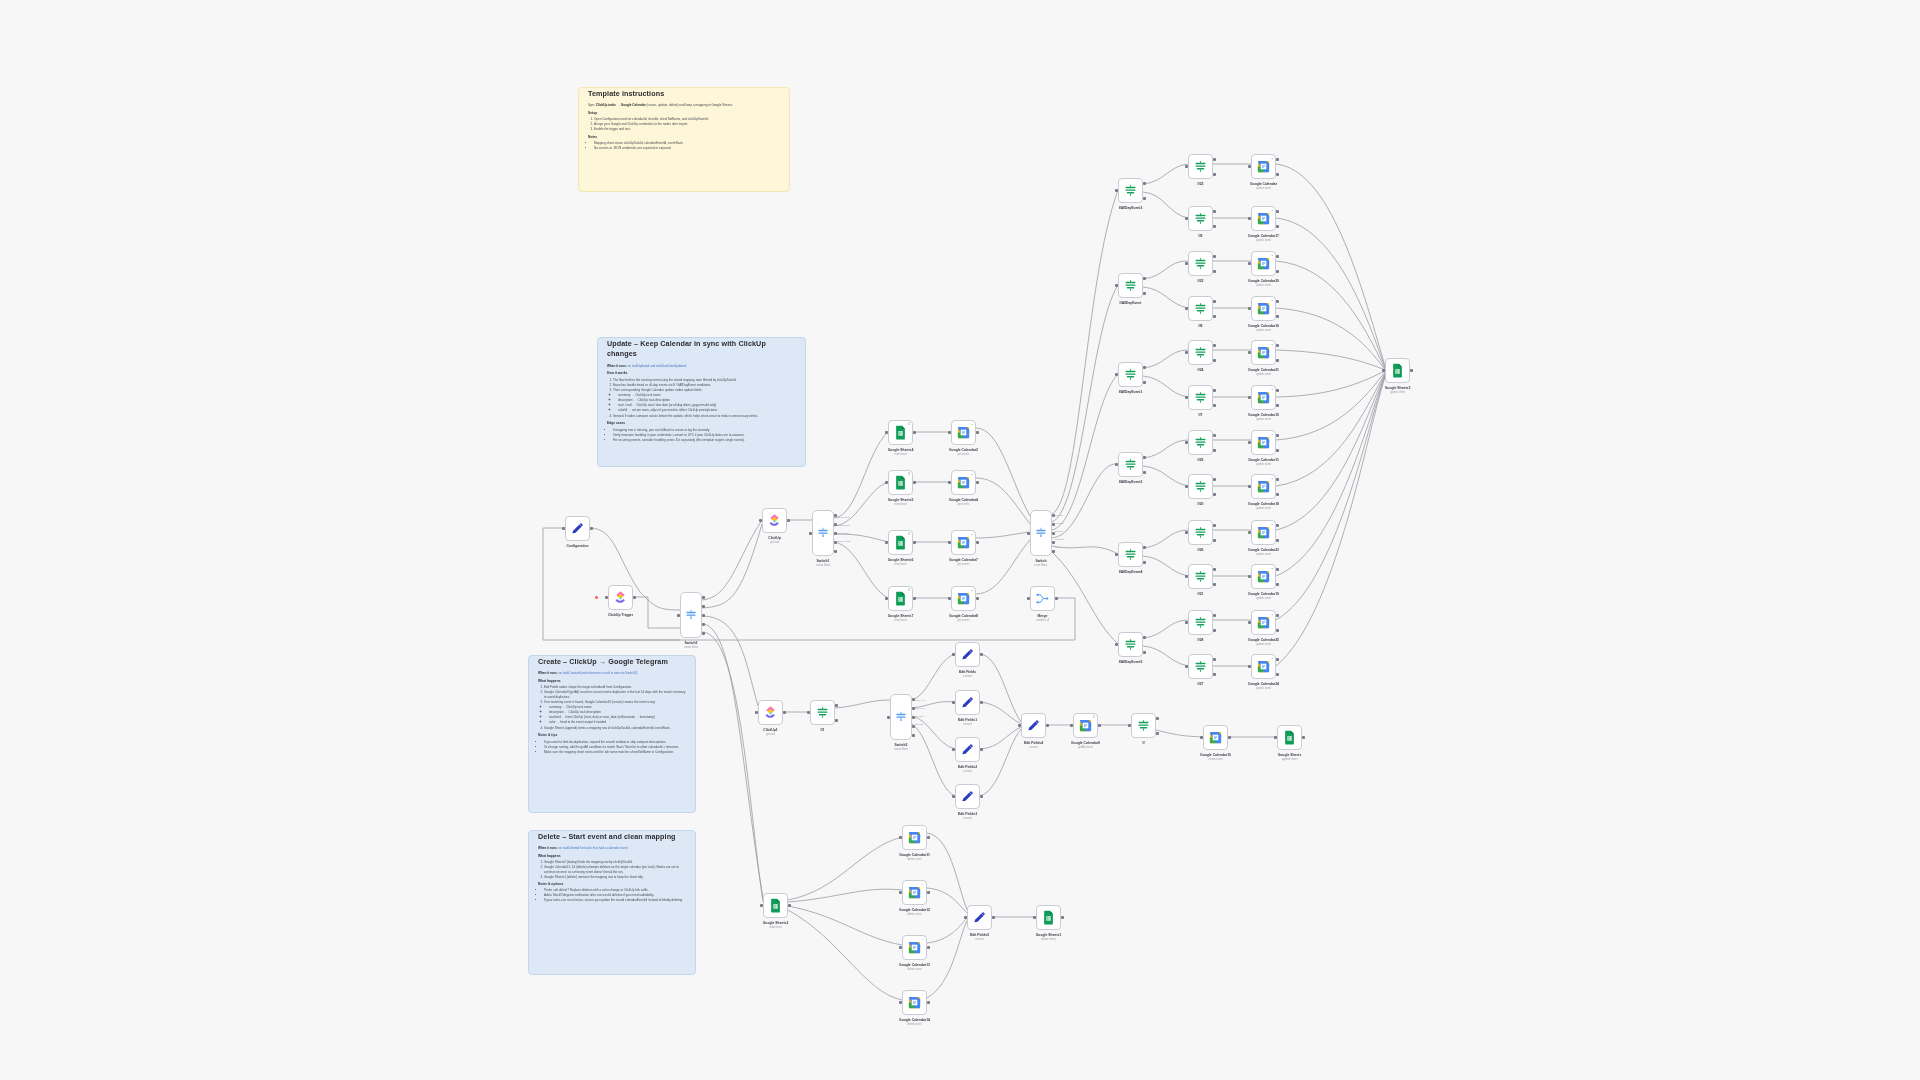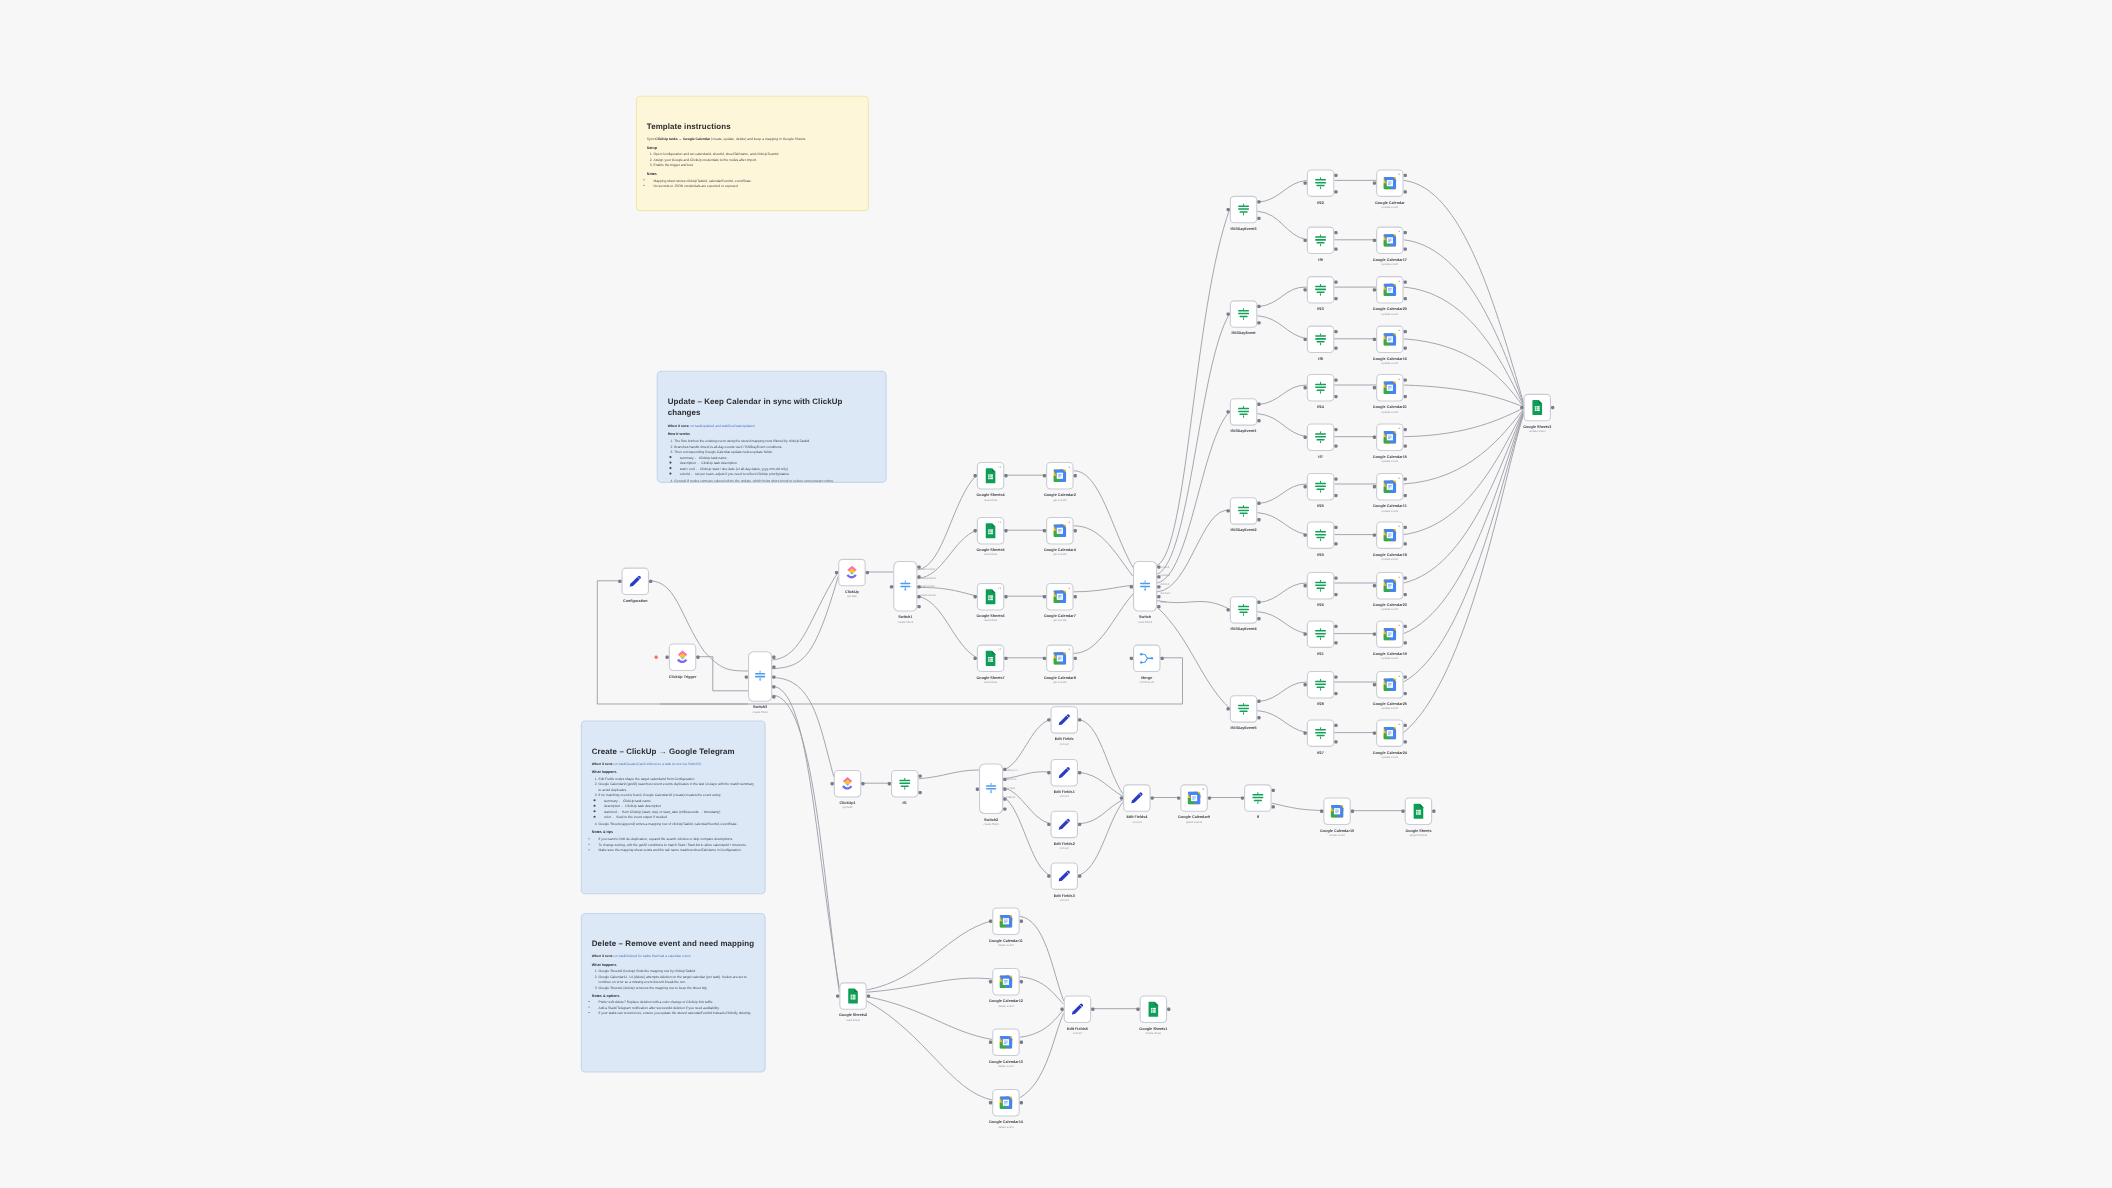--- a/index.html
+++ b/index.html
@@ -18,21 +18,21 @@
   #edges {
     position: absolute; top: 0; left: 0;
     width: 1920px; height: 1080px;
     pointer-events: none;
   }
 
   
   .sticky {
     position: absolute;
     border-radius: 4px;
-    padding: 22px 9px 9px 9px;
+    padding: 1px 9px 9px 9px;
     overflow: hidden;
     line-height: 1.45;
   }
   .sticky.yellow { background: #fdf6d8; border: 1px solid #f2e7b0; }
   .sticky.blue   { background: #dce8f5; border: 1px solid #c3d6ec; }
   .sticky h3 {
     margin: 0 0 4px 0;
     font-size: 7.2px;
     font-weight: bold;
     color: #2b2b30;
@@ -233,21 +233,21 @@
       <li>Assign your Google and ClickUp credentials to the nodes after import.</li>
       <li>Enable the trigger and test.</li>
     </ol>
     <div class="sec">Notes</div>
     <ul>
       <li>Mapping sheet stores clickUpTaskId, calendarEventId, eventState.</li>
       <li>No secrets or JSON credentials are exported or exposed.</li>
     </ul>
   </div>
 
-  <div class="sticky blue" style="left:597px; top:337px; width:209px; height:102px;">
+  <div class="sticky blue" style="left:597px; top:337px; width:209px; height:130px;">
     <h3>Update – Keep Calendar in sync with ClickUp changes</h3>
     <div class="sub">
       <b>When it runs:</b><span class="lnk"> on taskUpdated and taskDueDateUpdated.</span>
     </div>
     <div class="sec">How it works</div>
     <ol>
       <li>The flow fetches the existing event using the stored mapping rows filtered by clickUpTaskId.</li>
       <li>Branches handle timed vs all-day events via If / IfAllDayEvent conditions.</li>
       <li>Then corresponding Google Calendar update nodes update fields:</li>
       <ul>
@@ -286,21 +286,21 @@
     </ol>
     <div class="sec">Notes &amp; tips</div>
     <ul>
       <li>If you want to limit de-duplication, expand the search window or skip compare descriptions.</li>
       <li>To change sorting, edit the getAll conditions to match Start / Start list to allow calendarId + timezone.</li>
       <li>Make sure the mapping sheet exists and the tab name matches sheetTabName in Configuration.</li>
     </ul>
   </div>
 
   <div class="sticky blue" style="left:528px; top:830px; width:168px; height:145px;">
-    <h3>Delete – Remove event and need mapping</h3>
+    <h3>Delete – Start event and clean mapping</h3>
     <div class="sub">
       <b>When it runs:</b><span class="lnk"> on taskDeleted for tasks that had a calendar event.</span>
     </div>
     <div class="sec">What happens</div>
     <ol>
       <li>Google Sheets2 (lookup) finds the mapping row by clickUpTaskId.</li>
       <li>Google Calendar11..14 (delete) attempts deletion on the target calendar (per task). Nodes are set to continue on error so a missing event doesn't break the run.</li>
       <li>Google Sheets1 (delete) removes the mapping row to keep the sheet tidy.</li>
     </ol>
     <div class="sec">Notes &amp; options</div>

